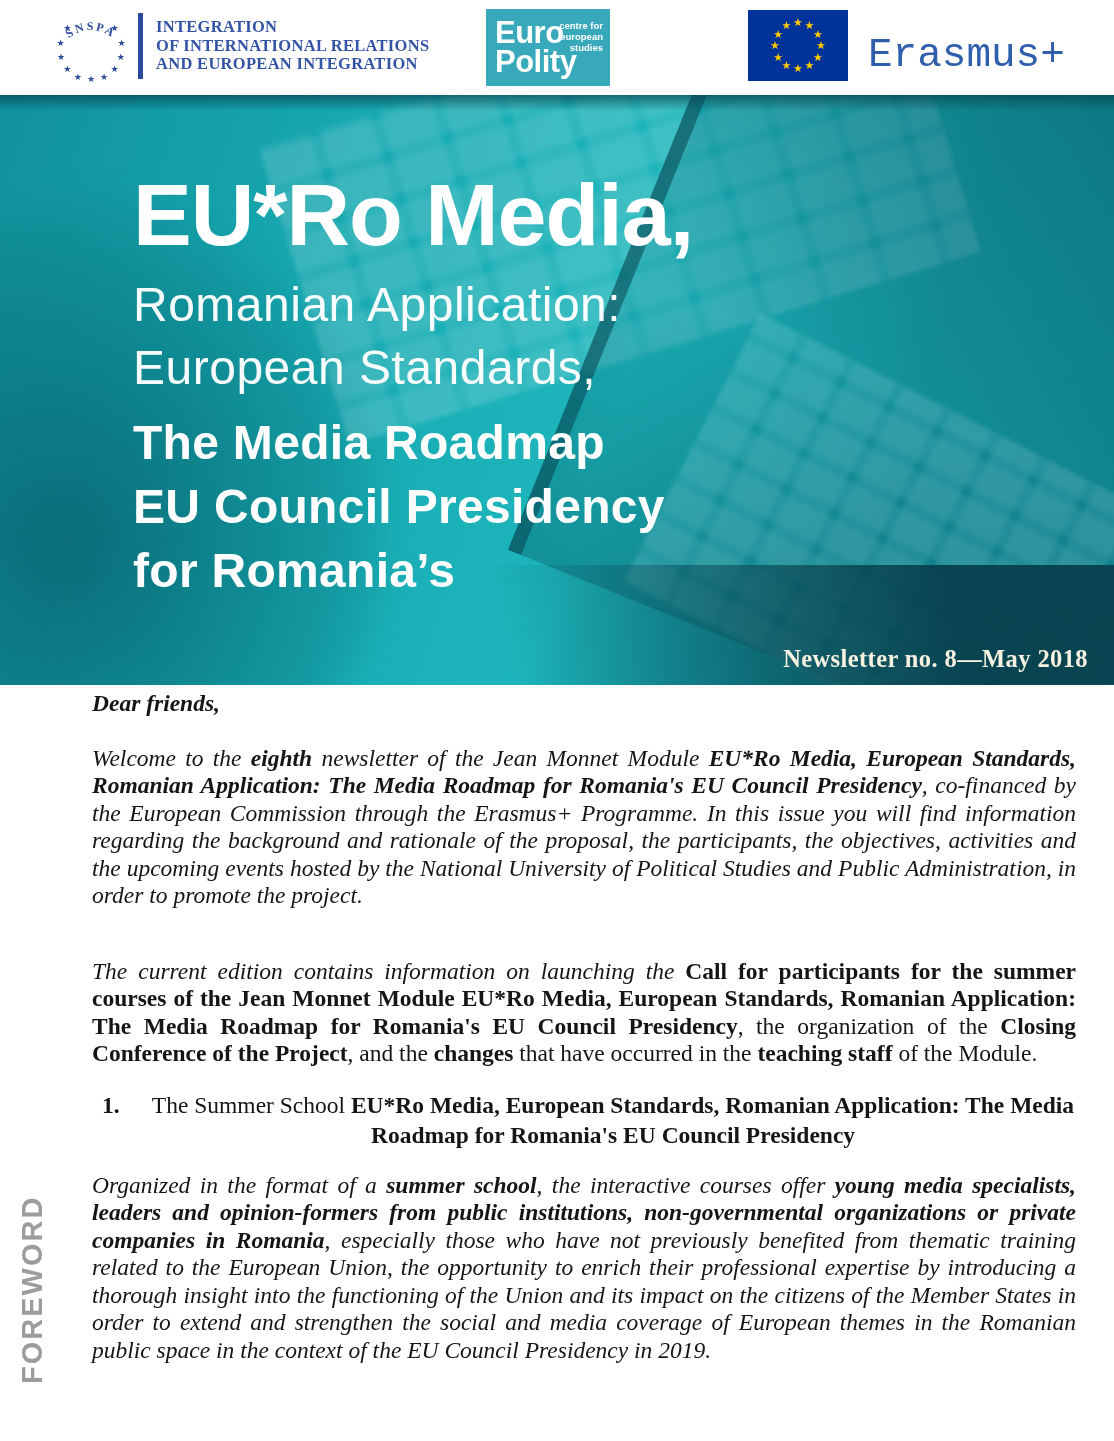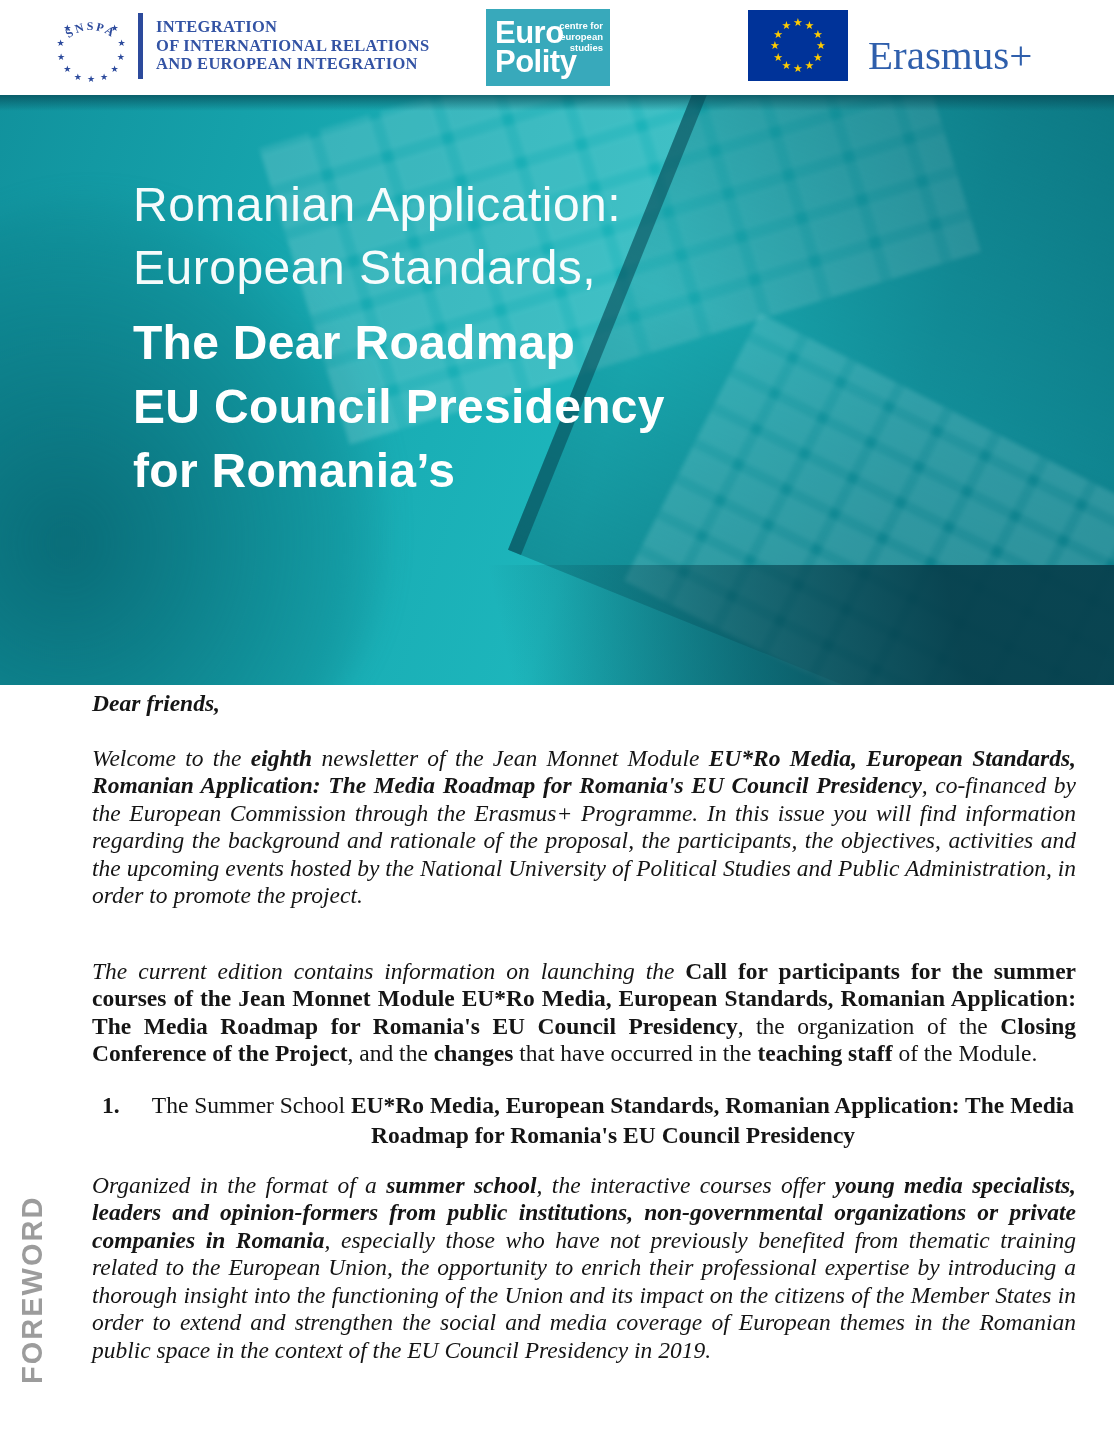--- a/index.html
+++ b/index.html
@@ -12,21 +12,21 @@
   .snspa-bar { width:5px; height:66px; background:#2c4a9c; margin:0 13px 0 6px; }
   .dept-lines { color:#3353a4; font-family:"Liberation Serif", serif; font-weight:700;
                 font-size:16.5px; line-height:18.5px; letter-spacing:0.3px; }
   .europolity { position:absolute; left:486px; top:9px; width:124px; height:77px;
                 background:#38a9bb; color:#ffffff; font-family:"Liberation Sans", sans-serif; }
   .ep-big { font-size:31px; font-weight:800; line-height:0.94; padding:9px 0 0 9px; letter-spacing:-0.5px; }
   .ep-tag { position:absolute; right:7px; top:11px; width:60px; font-size:9.5px; font-weight:700;
             text-align:right; line-height:1.18; }
   .erasmus { position:absolute; left:748px; top:10px; display:flex; align-items:flex-end; }
   .eu-flag { display:block; background:#003399; }
-  .erasmus-label { font-family:Liberation Serif, serif; font-size:41px; color:#2f5fac;
+  .erasmus-label { font-family:Liberation Mono, monospace; font-size:41px; color:#2f5fac;
                    line-height:1; margin-left:20px; padding-bottom:5px; }
 
   
   .hero { position:absolute; top:95px; left:0; width:1114px; height:590px; overflow:hidden;
           background:linear-gradient(108deg,#11929d 0%, #17a8b0 28%, #1db6bc 55%, #14939e 78%, #0f8490 100%); }
   .hero-topedge { position:absolute; top:0; left:0; right:0; height:16px;
                   background:linear-gradient(180deg, rgba(6,70,82,.7), rgba(6,70,82,0)); }
   .hero-keys { position:absolute; left:290px; top:-50px; width:660px; height:310px;
                transform:rotate(-17deg); opacity:.30; filter:blur(2px);
                background-image:
@@ -144,30 +144,32 @@
 
   <section class="hero">
     <div class="hero-silhouette"></div>
     <div class="hero-keys"></div>
     <div class="hero-screen"></div>
     <div class="hero-keys2"></div>
     <div class="hero-darkband"></div>
     <div class="hero-topedge"></div>
 
     <div class="hero-text">
+      <div class="hero-line1">EU*Ro Media,</div>
       <div class="hero-sub-wrap">
         <div class="hero-sub">Romanian Application:</div>
         <div class="hero-sub">European Standards,</div>
       </div>
       <div class="hero-bold-wrap">
-        <div class="hero-boldline">The Dear Roadmap</div>
+        <div class="hero-boldline">The Media Roadmap</div>
         <div class="hero-boldline">EU Council Presidency</div>
         <div class="hero-boldline">for Romania’s</div>
       </div>
     </div>
+    <div class="newsletter">Newsletter no. 8—May 2018</div>
   </section>
 
   <div class="foreword">FOREWORD</div>
 
   <main class="content">
     <p class="salutation">Dear friends,</p>
     <p class="para-welcome"><span class="i">Welcome to the </span><span class="b i">eighth</span><span class="i"> newsletter of the Jean Monnet Module </span><span class="b i">EU*Ro Media, European Standards, Romanian Application: The Media Roadmap for Romania's EU Council Presidency</span><span class="i">, co-financed by the European Commission through the Erasmus+ Programme. In this issue you will find information regarding the background and rationale of the proposal, the participants, the objectives, activities and the upcoming events hosted by the National University of Political Studies and Public Administration, in order to promote the project.</span></p>
     <p class="para-edition"><span class="i">The current edition contains information on launching the </span><span class="b">Call for participants for the summer courses of the Jean Monnet Module EU*Ro Media, European Standards, Romanian Application: The Media Roadmap for Romania's EU Council Presidency</span><span>,  the organization of the </span><span class="b">Closing Conference of the Project</span><span>, and the </span><span class="b">changes</span><span> that have occurred in the </span><span class="b">teaching staff</span><span> of the Module.</span></p>
     <div class="heading">
       <span class="heading-num">1.</span>

